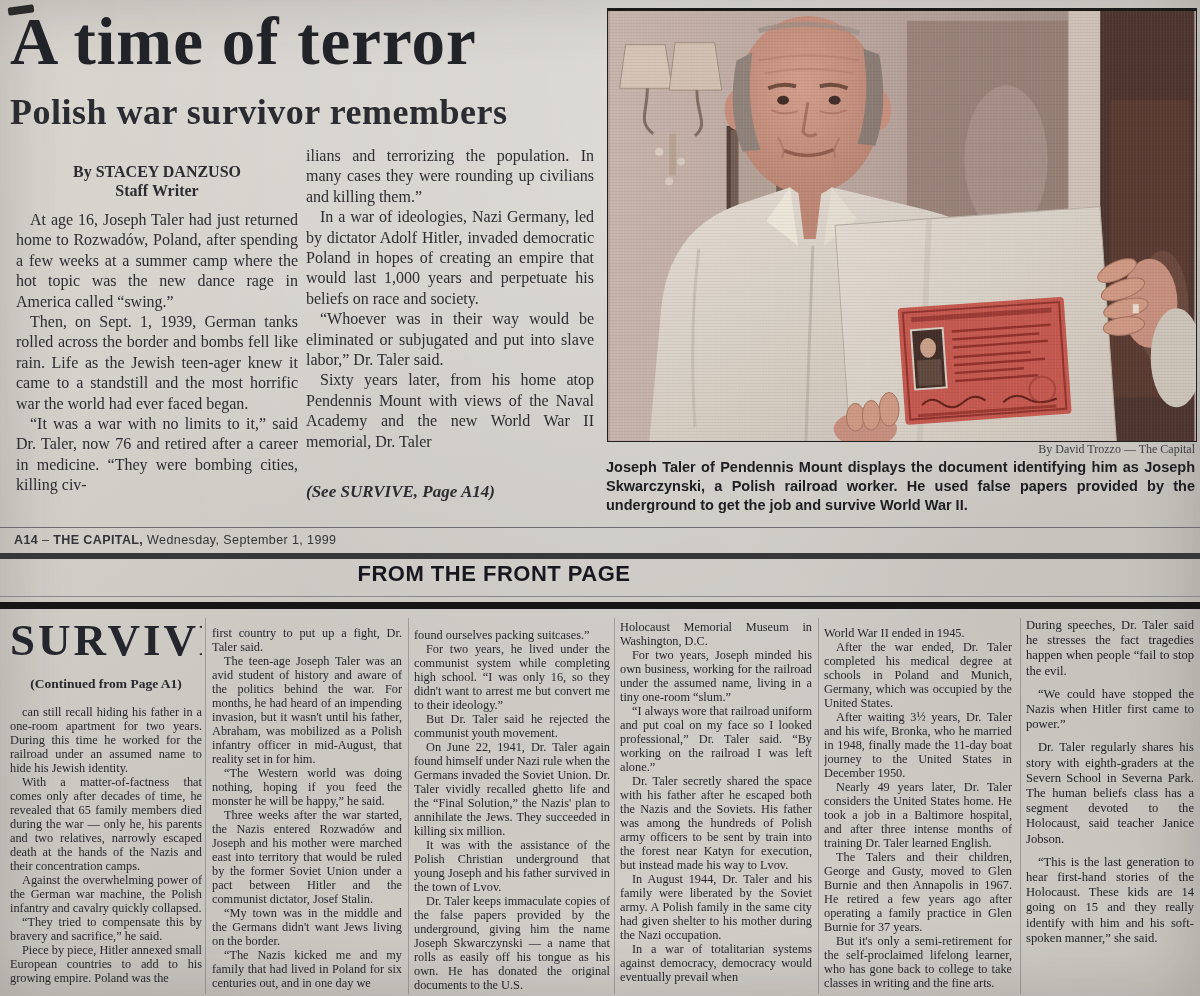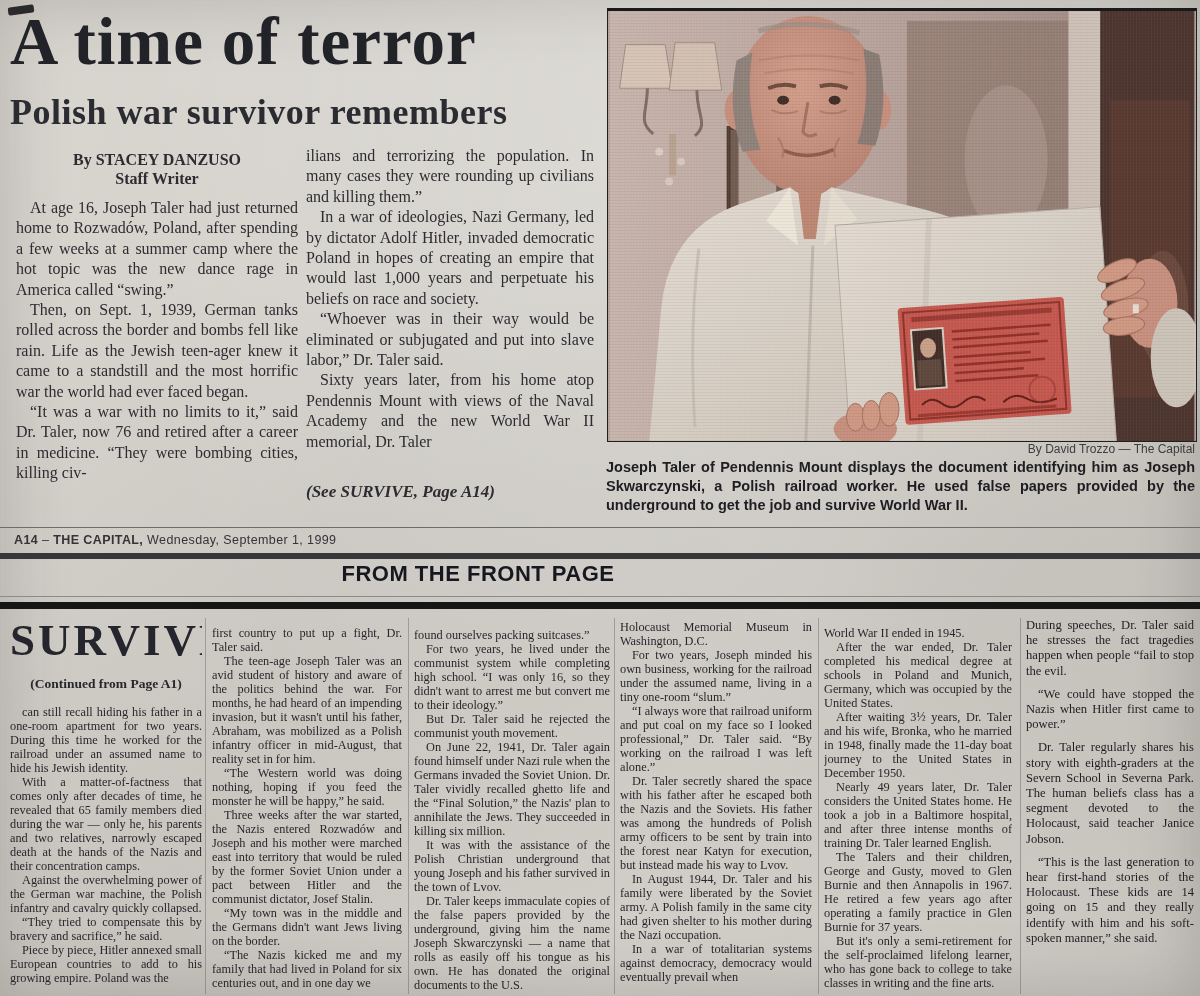--- a/index.html
+++ b/index.html
@@ -15,50 +15,50 @@
       radial-gradient(ellipse at 12% 92%, rgba(90,85,80,.08), transparent 50%),
       radial-gradient(ellipse at 52% 8%, rgba(255,255,255,.25), transparent 60%);
   }
   .speck{position:absolute;background:#2a2a2a;border-radius:2px;}
 
   
   .headline{position:absolute;left:10px;top:6px;width:592px;margin:0;
     font-size:67px;font-weight:bold;letter-spacing:1px;color:#222229;line-height:1.05;}
   .subheadline{position:absolute;left:10px;top:94px;width:592px;margin:0;
     font-size:36px;font-weight:bold;letter-spacing:.5px;color:#2b2b32;line-height:1.05;}
-  .byline-block{text-align:center;font-weight:bold;font-size:16px;line-height:19px;margin:4px 0 10px;}
+  .byline-block{text-align:center;font-weight:bold;font-size:16px;line-height:19px;margin:16px 0 10px;}
   .front-col{position:absolute;text-align:justify;font-size:16px;line-height:20.4px;color:#2c2c31;}
   .front-col p{margin:0;text-indent:14px;}
   .no-first-indent p:first-child{text-indent:0;}
   #fc1{left:16px;top:146px;width:282px;}
   #fc2{left:306px;top:146px;width:288px;}
   .jump-line{margin-top:2px;text-align:left;font-weight:bold;font-size:17px;text-indent:0 !important;font-style:italic;}
 
   
   .photo{position:absolute;left:607px;top:8px;width:590px;height:434px;
     border:1px solid #1f1f1f;border-top:3px solid #1a1a1a;box-sizing:border-box;background:#b3a29b;}
   .photo svg{display:block;width:100%;height:100%;}
   .photo::after{content:"";position:absolute;inset:0;pointer-events:none;
     background:repeating-linear-gradient(0deg,rgba(30,20,18,.05) 0 1px,transparent 1px 3px),
                repeating-linear-gradient(90deg,rgba(255,250,245,.04) 0 1px,transparent 1px 3px);}
   .photo-credit{position:absolute;left:607px;top:442px;width:588px;text-align:right;
-    font-family:Liberation Sans, sans-serif;font-size:12px;color:#3d3d40;}
+    font-family:Liberation Serif, serif;font-size:12px;color:#3d3d40;}
   .photo-caption{position:absolute;left:606px;top:458px;width:589px;text-align:justify;
     font-family:"Liberation Sans","DejaVu Sans",sans-serif;font-weight:bold;
     font-size:14.5px;line-height:19px;color:#1d1d22;}
 
   
   .rule-thin-top{position:absolute;left:0;top:527px;width:1200px;height:1px;background:#6d6d6d;}
   .folio{position:absolute;left:14px;top:533px;font-family:"Liberation Sans","DejaVu Sans",sans-serif;
     font-size:12.5px;color:#333338;letter-spacing:.4px;}
   .folio b{font-weight:bold;}
   .rule-heavy{position:absolute;left:0;top:553px;width:1200px;height:6px;background:#37373a;}
   .banner-title{position:absolute;left:0;top:561px;width:956px;text-align:center;margin:0;
     font-family:"Liberation Sans","DejaVu Sans",sans-serif;font-weight:bold;
-    font-size:22px;letter-spacing:.5px;color:#17171f;}
+    font-size:22px;letter-spacing:.5px;color:#17171f;padding-left:16px;}
   .rule-thin{position:absolute;left:0;top:596px;width:1200px;height:1px;background:#8a8a8a;}
   .rule-black{position:absolute;left:0;top:602px;width:1200px;height:7px;background:#161616;}
 
   
   .jump-col{position:absolute;top:618px;height:376px;overflow:hidden;text-align:justify;
     font-size:12.3px;line-height:14px;color:#27272c;}
   .jump-col p{margin:0;text-indent:12px;}
   #jc1{left:10px;width:192px;}
   #jc2{left:212px;width:190px;padding-top:8px;box-sizing:border-box;}
   #jc3{left:414px;width:196px;padding-top:10px;box-sizing:border-box;}

